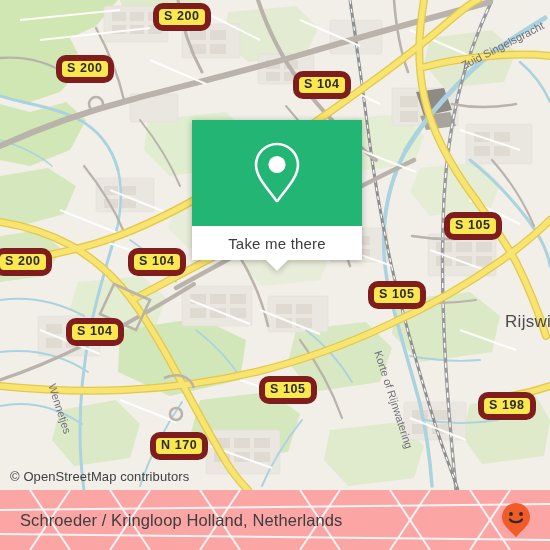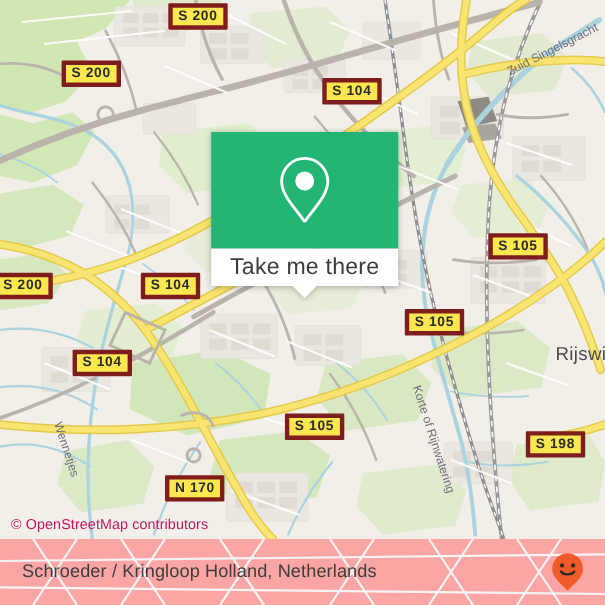--- a/index.html
+++ b/index.html
@@ -28,32 +28,32 @@
     overflow: hidden;
   }
   #map svg { display:block; }
 
   
   #attribution {
     position: absolute;
     left: 10px;
     bottom: 6px;
     font-size: 13px;
-    color: #be185d;
+    color: #404040;
     letter-spacing: 0.1px;
     white-space: nowrap;
     z-index: 40;
   }
 
   
   .shield {
     position: absolute;
     background: #fbe74f;
-    border: 4px solid #7f1d1d;
-    border-radius: 1px;
+    border: 6px solid #7f1d1d;
+    border-radius: 10px;
     color: #2b2b2b;
     font-size: 12.5px;
     font-weight: bold;
     letter-spacing: 0.6px;
     padding: 1px 5px 2px 5px;
     line-height: 13px;
     white-space: nowrap;
     z-index: 25;
   }
 
@@ -97,21 +97,21 @@
   }
   #popup-bottom {
     background: #ffffff;
     height: 34px;
     display: flex;
     align-items: center;
     justify-content: center;
     position: relative;
   }
   #popup-label {
-    font-size: 21px;
+    font-size: 15px;
     color: #3c3c3c;
     letter-spacing: 0.2px;
   }
   #popup-arrow {
     position: absolute;
     left: 50%;
     bottom: -11px;
     margin-left: -11px;
     width: 0; height: 0;
     border-left: 11px solid transparent;

